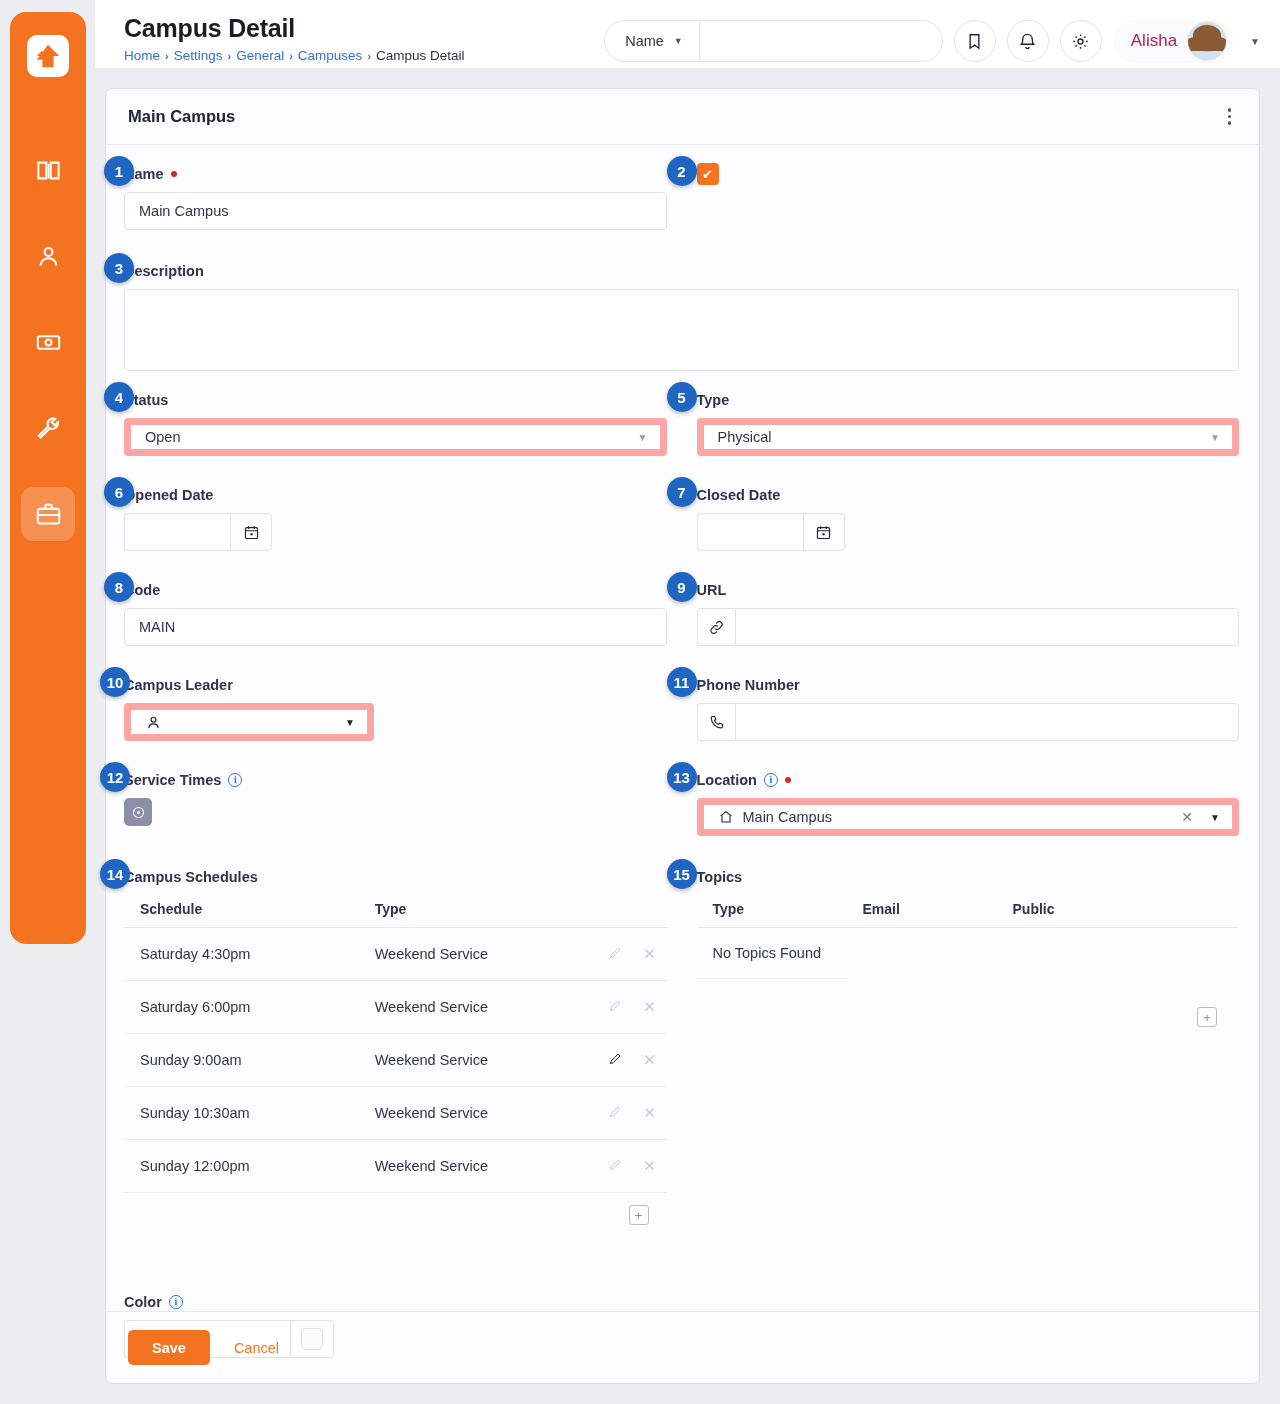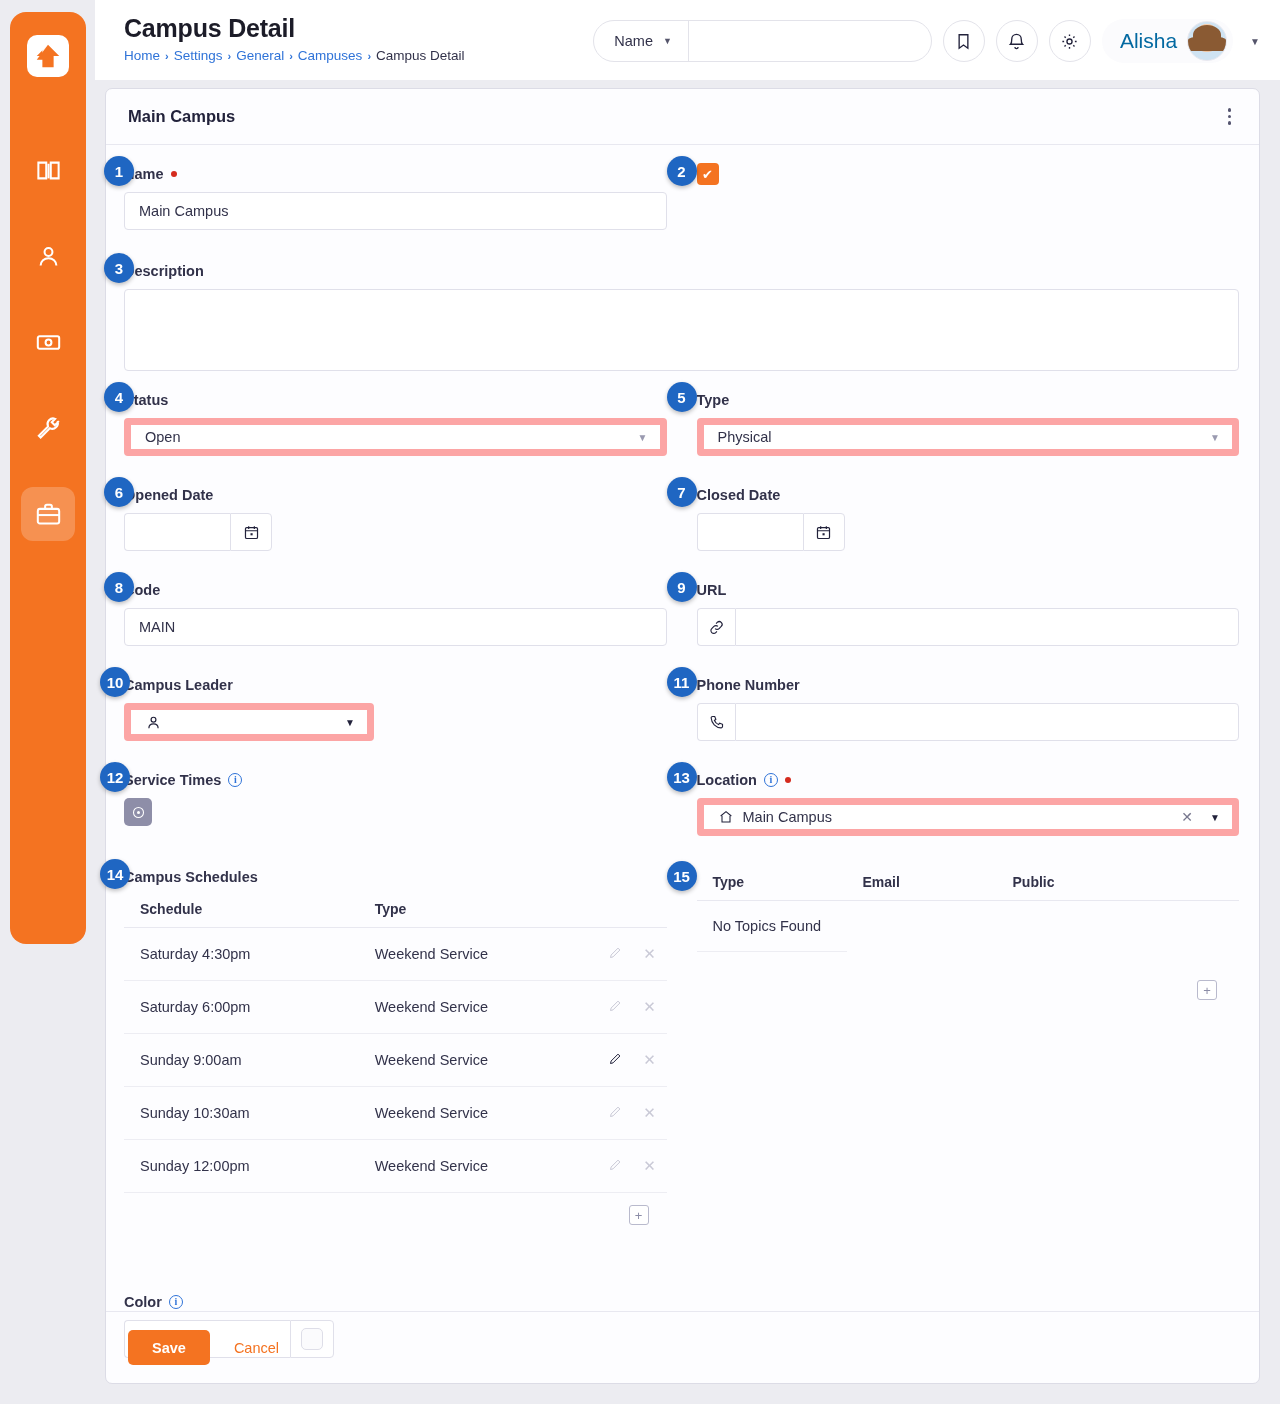--- a/index.html
+++ b/index.html
@@ -29,21 +29,21 @@
   .nav-icons { margin-top: 66px; display: flex; flex-direction: column; gap: 32px; align-items: center; }
   .nav-item {
     width: 54px; height: 54px; border-radius: 12px;
     display: flex; align-items: center; justify-content: center;
   }
   .nav-item.active { background: rgba(255,255,255,0.22); }
   .nav-item svg { width: 27px; height: 27px; stroke: #fff; fill: none; stroke-width: 1.8; }
 
   
   .topbar {
-    position: absolute; left: 95px; top: 0; right: 0; height: 80px;
+    position: absolute; left: 95px; top: 0; right: 0; height: 68px;
     background: #ffffff;
     display: flex; align-items: flex-start; gap: 16px;
   }
   .topbar-left { padding: 14px 0 0 29px; }
   .page-title { font-size: 25px; font-weight: bold; color: #1c1c28; letter-spacing: -0.2px; }
   .breadcrumb { margin-top: 5px; font-size: 13.5px; color: #4a4a5a; display: flex; align-items: center; gap: 5px; }
   .breadcrumb a { color: #2f73d8; text-decoration: none; }
   .breadcrumb .crumb-sep { color: #2f73d8; font-size: 11px; font-weight: bold; }
   .breadcrumb .current { color: #32324a; }
 
@@ -67,21 +67,21 @@
     width: 42px; height: 42px; border-radius: 50%;
     border: 1px solid #e3e3ea; background: #fff;
     display: flex; align-items: center; justify-content: center;
   }
   .round-btn svg { width: 19px; height: 19px; stroke: #22223b; fill: none; stroke-width: 1.7; }
   .user-chip {
     display: flex; align-items: center; gap: 10px;
     height: 44px; padding: 0 6px 0 18px;
     border-radius: 22px; background: #fbfbfd;
   }
-  .user-name { font-size: 21px; color: #0369a1; }
+  .user-name { font-size: 17px; color: #be185d; }
   .avatar {
     width: 40px; height: 40px; border-radius: 50%;
     background: radial-gradient(circle at 50% 34%, #f6cfae 0 34%, #cfe3f2 36% 100%);
     position: relative; overflow: hidden; border: 1px solid #e9e9f0;
   }
   .avatar::before {
     content:""; position:absolute; left:50%; top:16%; transform:translateX(-50%);
     width:22px; height:24px; border-radius:50% 50% 46% 46%; background:#f0c4a0;
   }
   .avatar::after {
@@ -578,20 +578,21 @@
           </table>
           <div class="add-row">
             <div class="add-btn">+</div>
           </div>
         </div>
       </div>
 
       <div class="col">
         <div class="field">
           <div class="badge" style="left:-30px; top:-7px;">15</div>
+          <div class="label">Topics</div>
           <table class="tbl">
             <thead>
               <tr>
                 <th style="width:150px;">Type</th>
                 <th style="width:150px;">Email</th>
                 <th>Public</th>
               </tr>
             </thead>
             <tbody>
               <tr>

